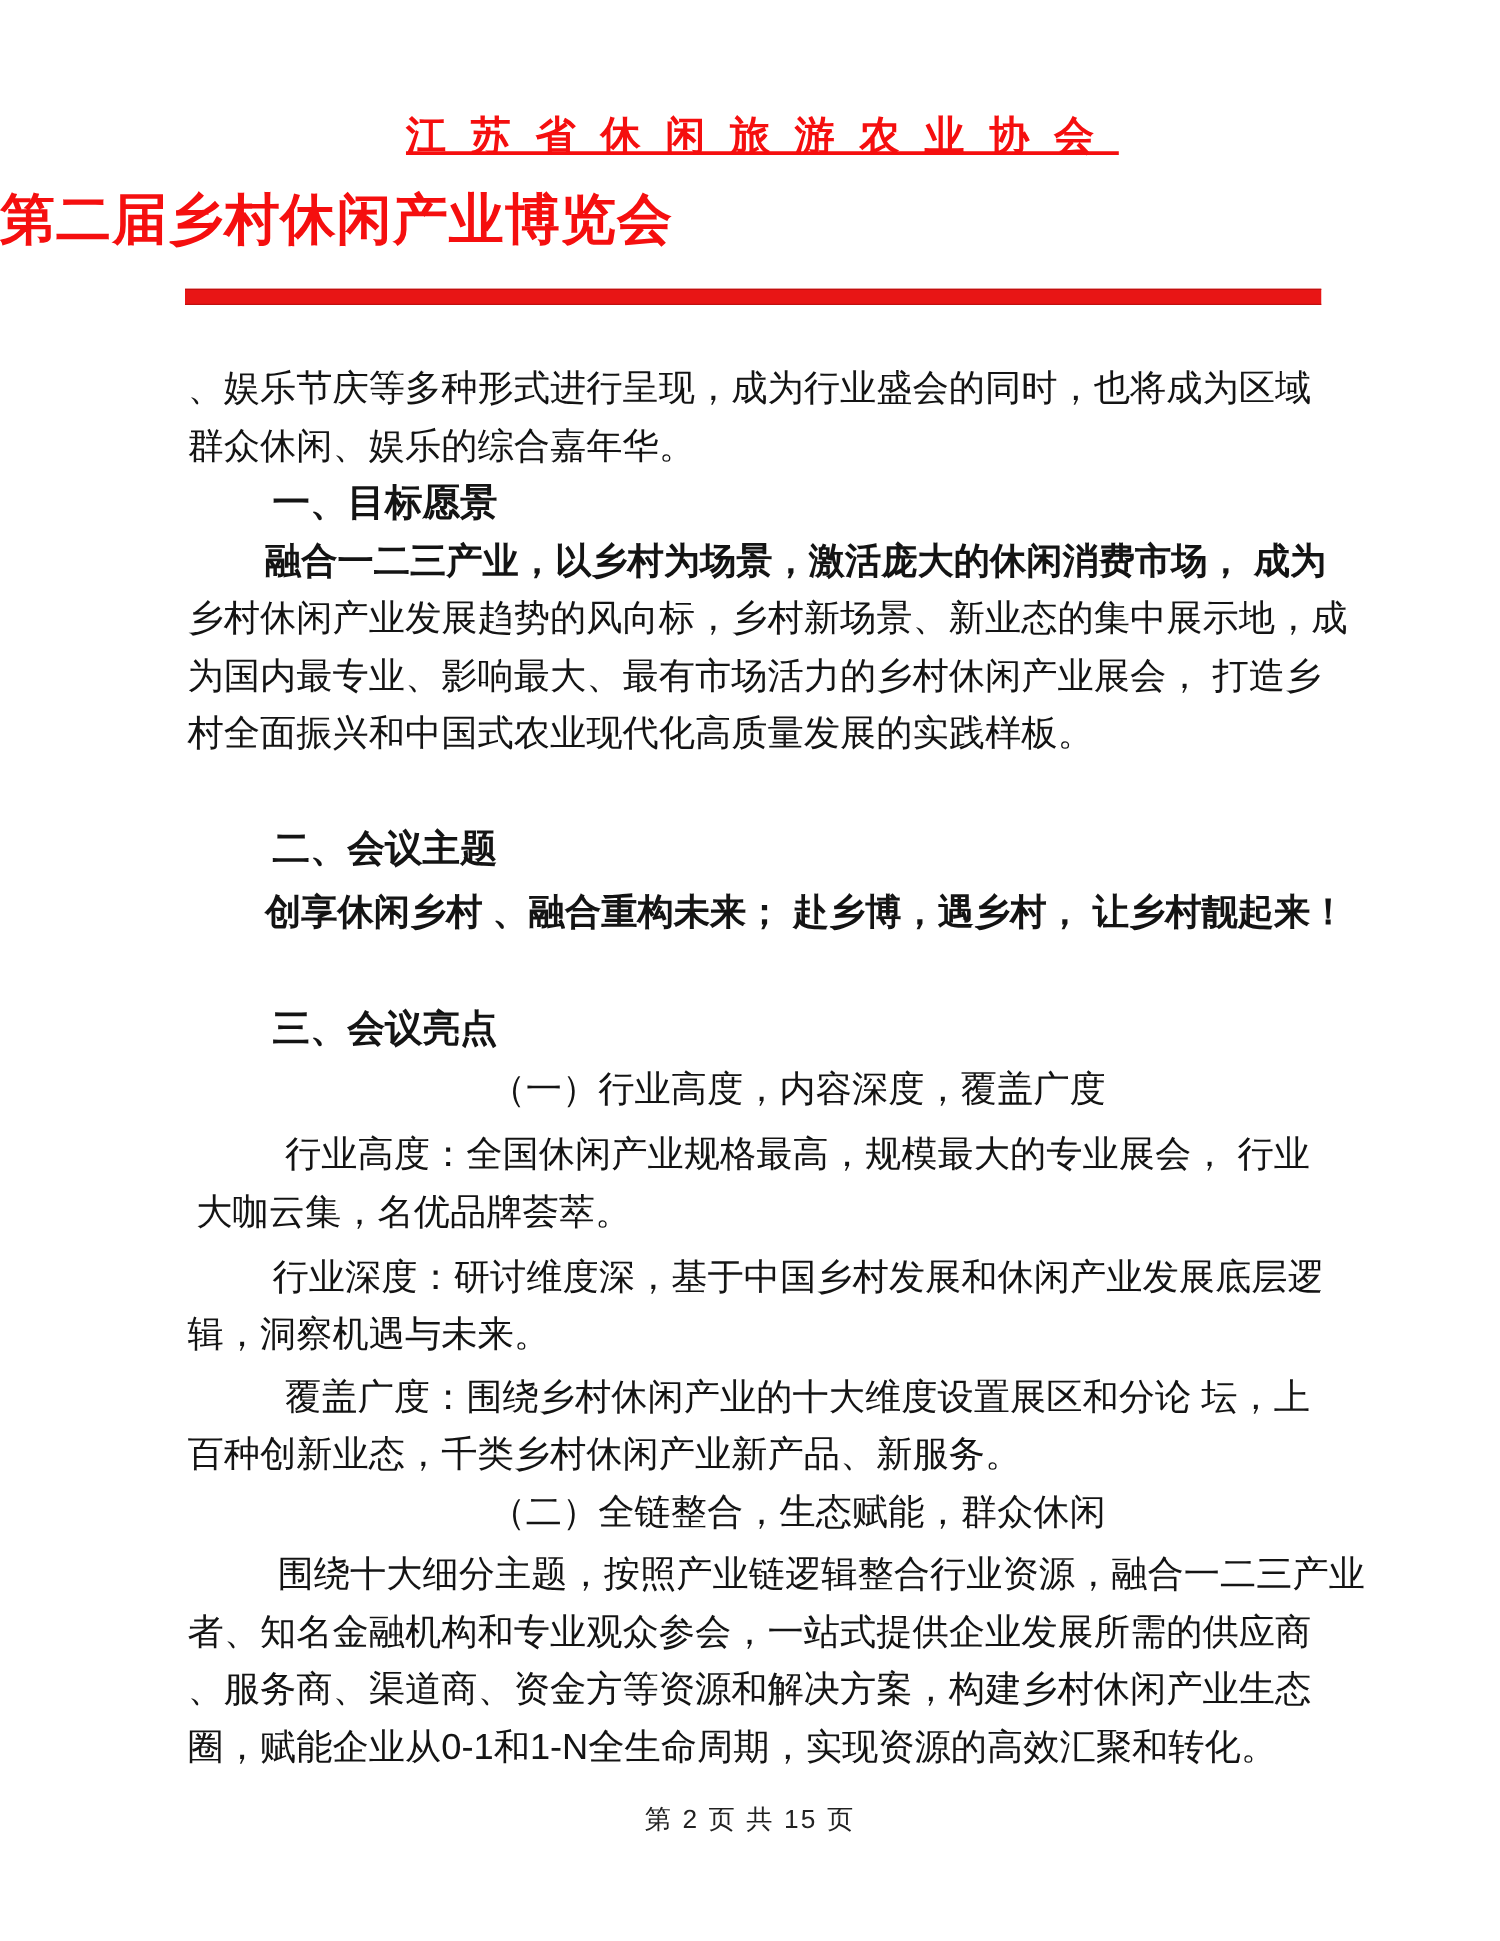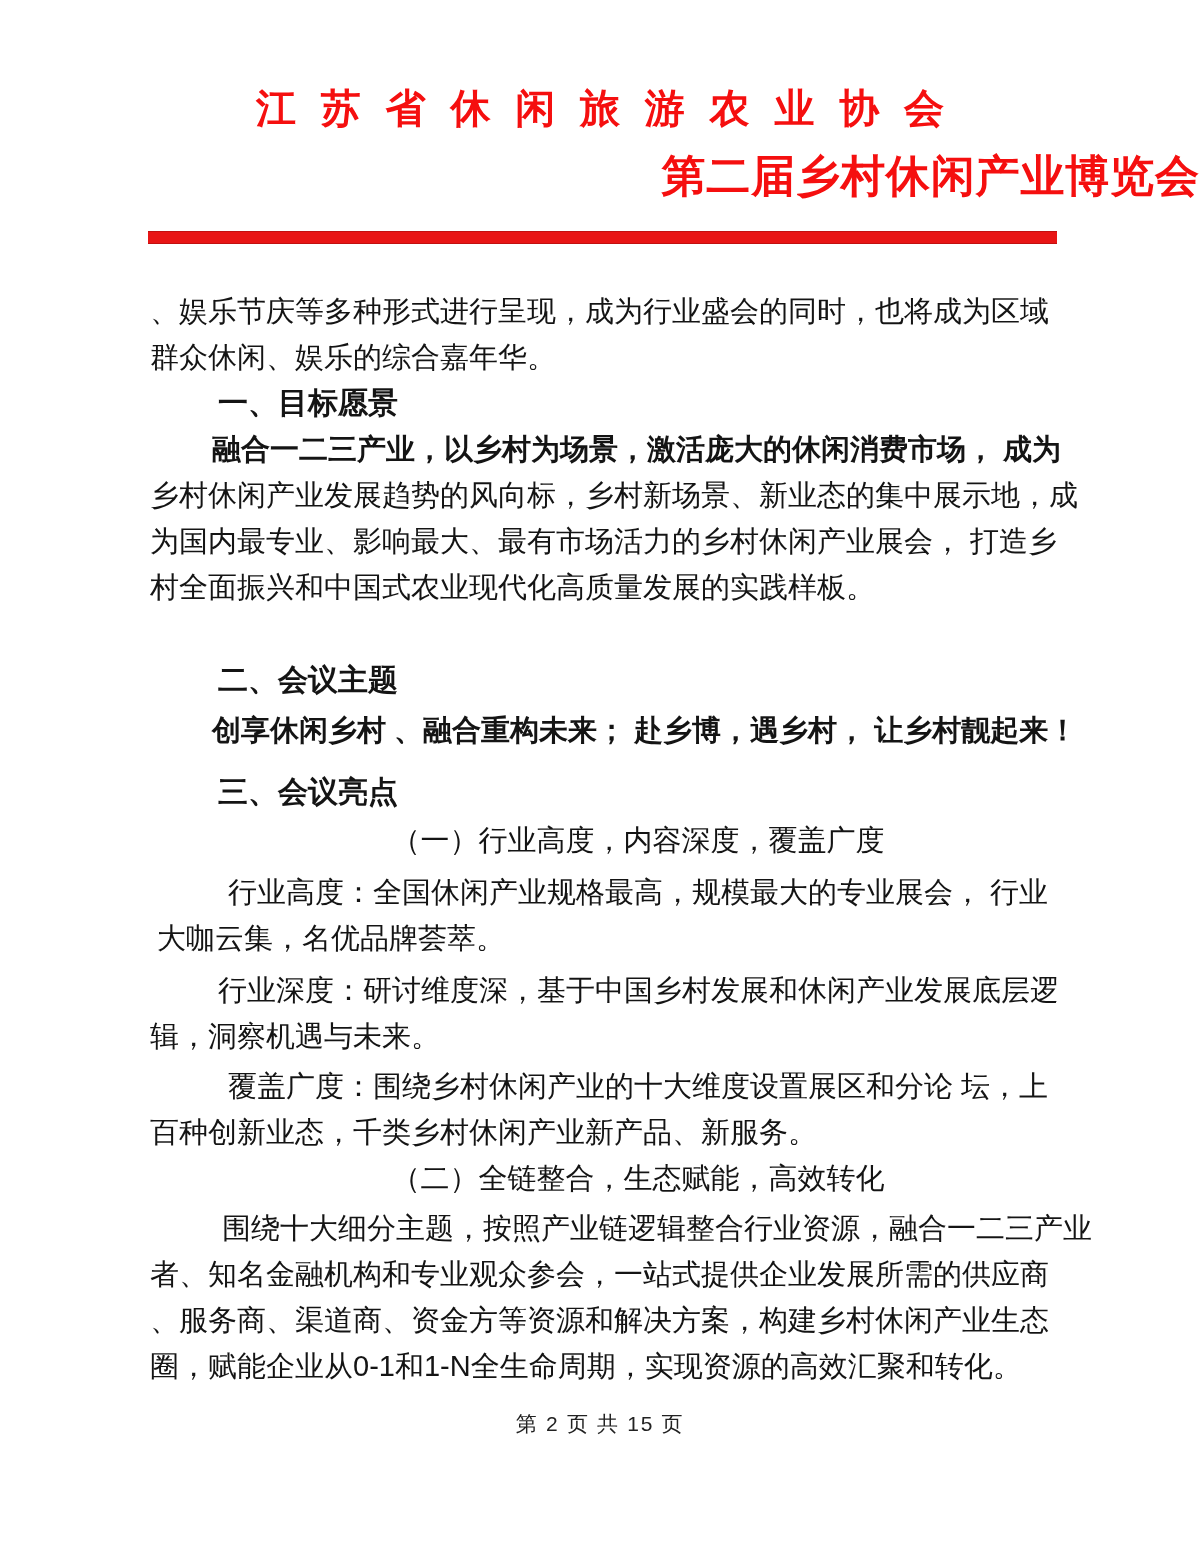--- a/index.html
+++ b/index.html
@@ -10,29 +10,30 @@
     color:#141414;
     overflow:hidden;
   }
   .page{width:1200px;height:1553px;position:relative;}
 
   
   .title1{
     margin:84px 0 0 0;
     text-align:center;
     color:#f50f0f;
-    font-size:40px;line-height:48px;
+    font-size:32px;line-height:48px;
     font-weight:700;
     letter-spacing:0.62em;
     padding-left:0.62em; 
     white-space:nowrap;
+    text-decoration:underline;
   }
   .title2{
     margin:18px 0 0 0;
-    text-align:right;
+    text-align:left;
     color:#f50f0f;
     font-size:44px;line-height:52px;
     font-weight:900;
     letter-spacing:0.02em;
     white-space:nowrap;
   }
   .rule{
     height:11px;
     background:#e81515;
     border-top:1px solid #c11010;
@@ -50,21 +51,21 @@
   .hd{font-weight:700;font-size:30px;padding-left:68px;}
   .i0{padding-left:0;}
   .i1{padding-left:62px;font-weight:bold;}   
   .i2{padding-left:68px;text-align:center;}   
   .i3{padding-left:72px;}   
   .i4{padding-left:7px;}    
 
   .mt2{margin-top:2px;}
   .mt4{margin-top:4px;}
   .mt6{margin-top:6px;}
-  .mt44{margin-top:16px;}
+  .mt44{margin-top:48px;}
   .mt47{margin-top:47px;}
 
   
   .footer{
     margin-top:20px;
     text-align:center;
     font-size:21px;
     line-height:30px;
     color:#222222;
     letter-spacing:0.08em;
@@ -100,21 +101,21 @@
 
     <div class="ln i2 mt6">行业高度：全国休闲产业规格最高，规模最大的专业展会， 行业</div>
     <div class="ln i4">大咖云集，名优品牌荟萃。</div>
 
     <div class="ln i2 mt6">行业深度：研讨维度深，基于中国乡村发展和休闲产业发展底层逻</div>
     <div class="ln i0">辑，洞察机遇与未来。</div>
 
     <div class="ln i2 mt4">覆盖广度：围绕乡村休闲产业的十大维度设置展区和分论 坛，上</div>
     <div class="ln i0">百种创新业态，千类乡村休闲产业新产品、新服务。</div>
 
-    <div class="ln i2">（二）全链整合，生态赋能，高效转化</div>
+    <div class="ln i2">（二）全链整合，生态赋能，群众休闲</div>
 
     <div class="ln i3 mt4">围绕十大细分主题，按照产业链逻辑整合行业资源，融合一二三产业</div>
     <div class="ln i0">者、知名金融机构和专业观众参会，一站式提供企业发展所需的供应商</div>
     <div class="ln i0">、服务商、渠道商、资金方等资源和解决方案，构建乡村休闲产业生态</div>
     <div class="ln i0">圈，赋能企业从0-1和1-N全生命周期，实现资源的高效汇聚和转化。</div>
 
   </div>
 
   <div class="footer">第 2 页 共 15 页</div>
 

